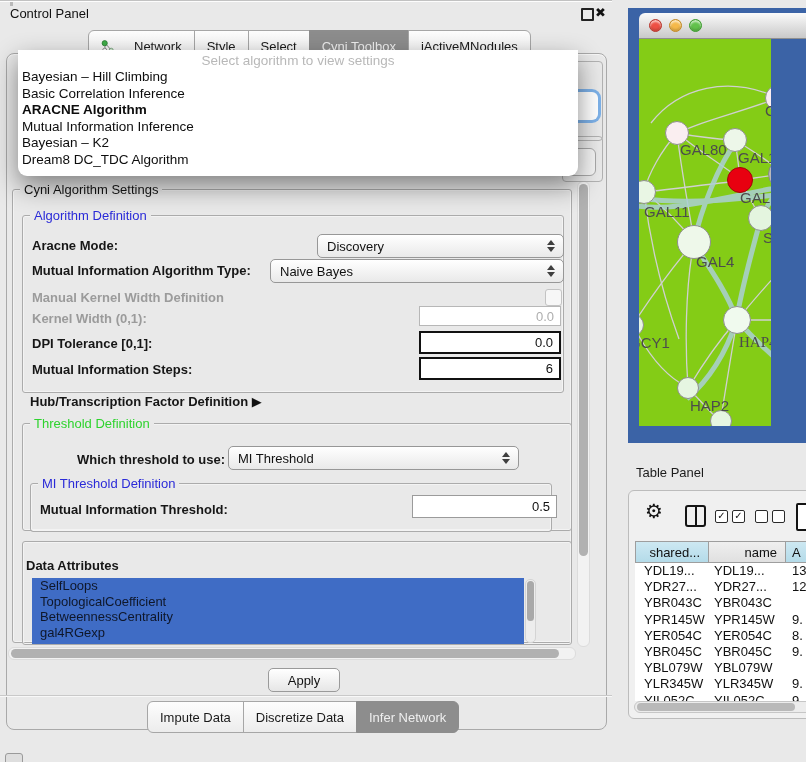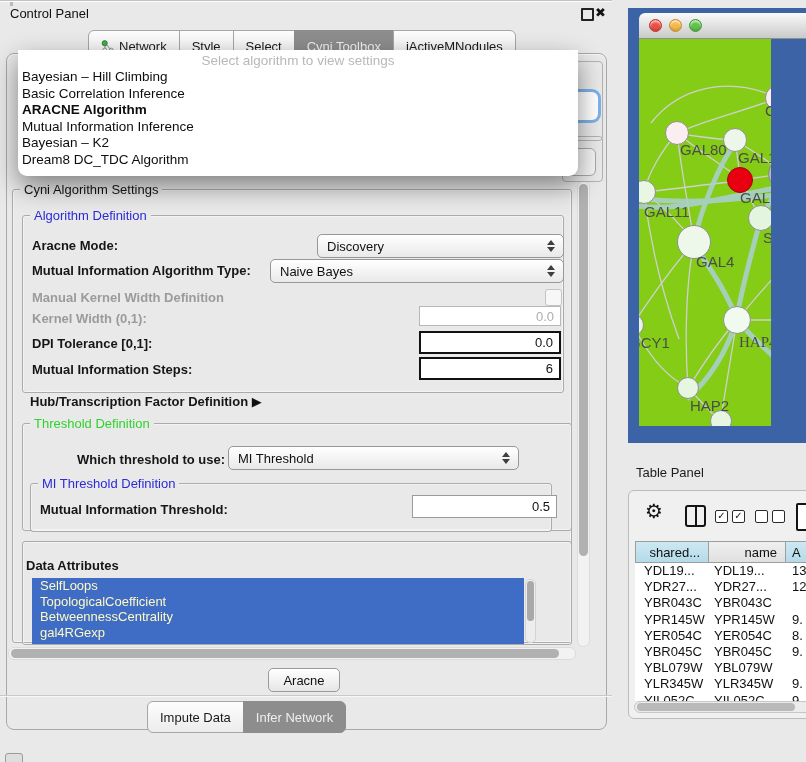--- a/index.html
+++ b/index.html
@@ -10,21 +10,21 @@
   #cp{position:absolute;left:0;top:8;width:612px;height:727px;border-top:1px solid #c2c2c2;box-shadow:inset 0 1px 0 #fdfdfd;}
   .cp-title{position:absolute;left:10px;top:5px;font-size:13px;color:#111;}
   .float-btn{position:absolute;left:581px;top:7px;width:9px;height:9px;border:2px solid #222;border-radius:1px;}
   .close-btn{position:absolute;left:595px;top:4px;font-size:13px;font-weight:bold;color:#111;}
   #cp-main{position:absolute;left:6px;top:52px;width:599px;height:675px;border:1px solid #a9a9a9;border-radius:8px;background:#e9e9e9;box-shadow:inset 0 1px 0 #f6f6f6;}
 
   
   .tabrow{position:absolute;display:flex;height:22px;z-index:3;}
   #tabs-top{left:88px;top:29px;}
   #tabs-bottom{left:147px;top:700px;}
-  .tab{display:flex;align-items:center;justify-content:center;gap:5px;padding:15px 12px;font-size:13px;color:#1a1a1a;
+  .tab{display:flex;align-items:center;justify-content:center;gap:20px;padding:15px 12px;font-size:13px;color:#1a1a1a;
        background:linear-gradient(#fdfdfd,#ececec);border:1px solid #a6a6a6;margin-left:-1px;box-sizing:border-box;}
   .tab:first-child{border-radius:6px 0 0 6px;margin-left:0;}
   .tab:last-child{border-radius:0 6px 6px 0;}
   .tab.sel{background:#8d8d8d;color:#efefef;border-color:#8d8d8d;}
   .nticon{width:13px;height:13px;}
 
   
   #algo-popup{position:absolute;left:18px;top:49px;width:560px;min-height:121px;background:#fff;z-index:6;
               border-radius:0 0 9px 9px;box-shadow:0 10px 26px rgba(0,0,0,.45);padding-bottom:5px;}
   .algo-ph{font-size:13.5px;color:#b8b8b8;text-align:center;padding-top:3px;height:16px;}
@@ -51,21 +51,21 @@
   .spin::before{content:"";position:absolute;left:0;top:0;border-left:4.5px solid transparent;border-right:4.5px solid transparent;border-bottom:5px solid #3f3f3f;}
   .spin::after{content:"";position:absolute;left:0;bottom:0;border-left:4.5px solid transparent;border-right:4.5px solid transparent;border-top:5px solid #3f3f3f;}
   .tinput{position:absolute;background:#fff;font-size:13px;text-align:right;padding-right:6px;box-sizing:border-box;display:flex;align-items:center;justify-content:flex-end;}
   .tinput.black{border:2px solid #111;color:#111;}
   .tinput.graydis{border:1px solid #b7b7b7;color:#aeaeae;}
   .tinput.thin{border:1px solid #9b9b9b;color:#111;}
   .chk{position:absolute;width:15px;height:15px;border:1px solid #c3c3c3;border-radius:3px;background:#f7f7f7;}
   .arrow-r{font-size:13px;color:#111;}
   .arrow-d{font-size:11px;color:#111;}
   #attr-list{position:absolute;left:26px;top:399px;width:492px;height:66px;background:#3f6cc5;}
-  .attr-item{font-size:13px;line-height:15.6px;color:#fef9c3;padding-left:8px;white-space:nowrap;}
+  .attr-item{font-size:13px;line-height:15.6px;color:#0f172a;padding-left:8px;white-space:nowrap;}
   .list-scroll{position:absolute;left:519px;top:400px;width:11px;height:64px;background:#ededed;border:1px solid #d4d4d4;border-radius:5px;box-sizing:border-box;}
   .list-scroll .thumb{position:absolute;left:1px;top:1px;width:7px;height:40px;background:#a9a9a9;border-radius:4px;}
 
   
   #vscroll{position:absolute;left:577px;top:180px;width:13px;height:466px;background:#f2f2f2;border:1px solid #dcdcdc;border-radius:6px;box-sizing:border-box;}
   #vscroll .thumb{position:absolute;left:1px;top:2px;width:9px;height:372px;background:#b1b1b1;border-radius:5px;}
   #hscroll{position:absolute;left:8px;top:646px;width:568px;height:13px;background:#f2f2f2;border:1px solid #dcdcdc;border-radius:6px;box-sizing:border-box;}
   #hscroll .thumb{position:absolute;left:2px;top:1px;width:548px;height:9px;background:#b1b1b1;border-radius:5px;}
 
   #apply-btn{position:absolute;left:268px;top:667px;width:70px;height:22px;background:linear-gradient(#ffffff,#e6e6e6);
@@ -232,26 +232,29 @@
         </div>
     </div>
 
     <div id="vscroll">
         <span class="thumb"></span>
       </div>
     <div id="hscroll">
         <span class="thumb"></span>
       </div>
 
-    <div id="apply-btn">Aracne</div>
+    <div id="apply-btn">Apply</div>
     <div id="cp-divider"></div>
 
     <div id="tabs-bottom" class="tabrow">
       <div class="tab">
           <span>Impute Data</span>
+        </div>
+      <div class="tab">
+          <span>Discretize Data</span>
         </div>
       <div class="tab sel">
           <span>Infer Network</span>
         </div>
     </div>
   </div>
 
   <div id="netwin">
     <div id="net-inner">
       <div id="net-title">

